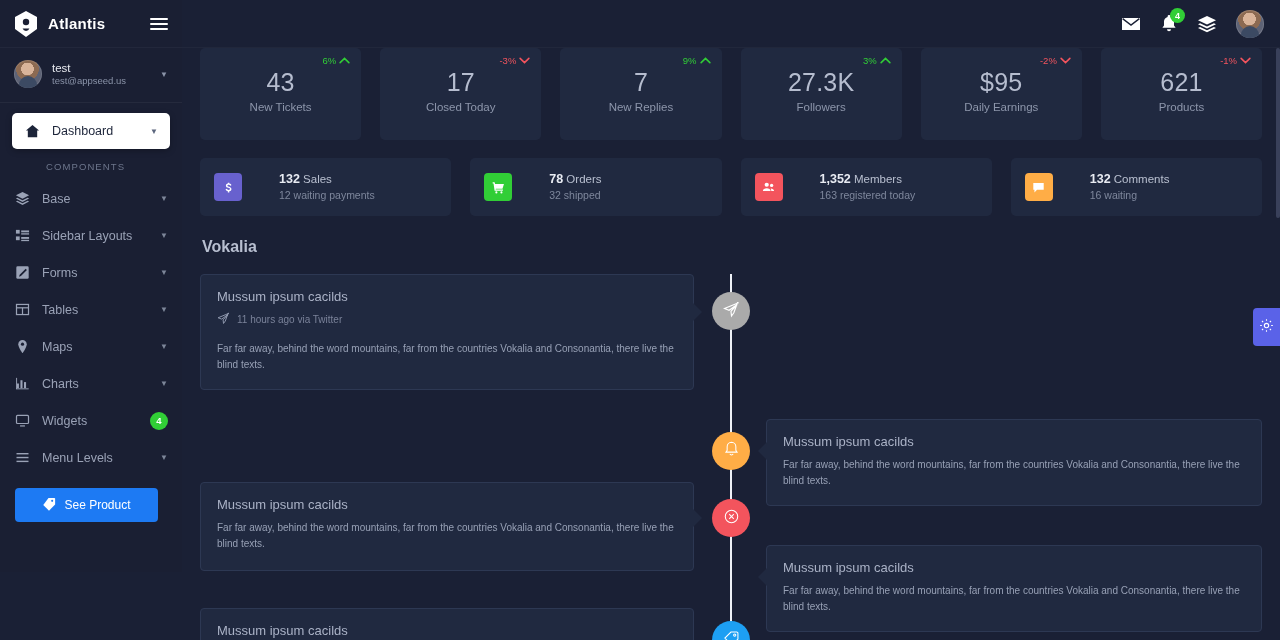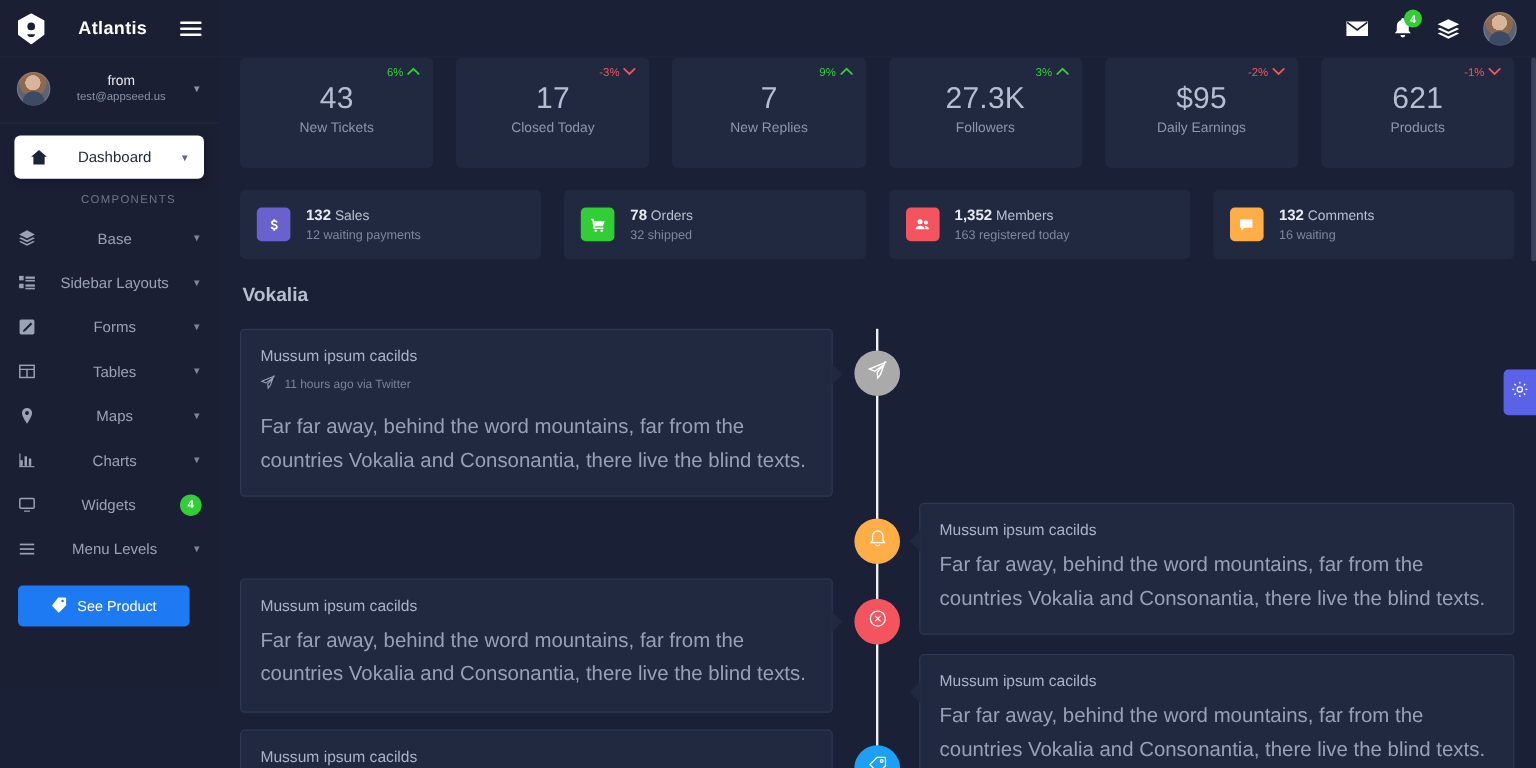--- a/index.html
+++ b/index.html
@@ -12,21 +12,20 @@
   }
   .app { position: relative; width: 1280px; height: 640px; display: flex; }
 
   
   .sidebar {
     width: 182px; height: 572px;
     background: #1a1f33;
     flex: 0 0 182px;
     position: relative;
     overflow: hidden;
-    text-align: center;
   }
   .brand {
     height: 48px; display: flex; align-items: center;
     padding: 0 14px; gap: 10px;
     background: #1a1f33;
     border-bottom: 1px solid rgba(255,255,255,0.04);
   }
   .brand-logo { width: 24px; height: 26px; flex: 0 0 24px; }
   .brand-name {
     color: #ffffff; font-size: 15px; font-weight: 700; letter-spacing: .3px;
@@ -145,21 +144,21 @@
   
   .info-row { display: flex; gap: 19px; margin-top: 18px; }
   .info-card {
     flex: 1; background: #202940; border-radius: 5px; height: 58px;
     display: flex; align-items: center; gap: 13px; padding: 0 14px;
   }
   .info-icon {
     width: 28px; height: 28px; border-radius: 4px; flex: 0 0 28px;
     display: flex; align-items: center; justify-content: center; color:#fff;
   }
-  .info-text { line-height: 1.45; }
+  .info-text { line-height: 1.45; margin-left: 24px; }
   .info-title { font-size: 11.5px; color: #b9c0d0; }
   .info-title b { color: #e8ebf2; font-weight: 700; font-size: 12.5px; }
   .info-sub { font-size: 10.5px; color: #7e879c; }
 
   
   .timeline-head { color: #b8bfd0; font-size: 16px; font-weight: 700; margin: 22px 0 0 2px; }
   .timeline {
     position: relative; margin-top: 18px; height: 400px;
   }
   .tl-axis {
@@ -167,21 +166,21 @@
     background: #eef1f7; transform: translateX(-1px);
   }
   .tl-row { position: relative; display: flex; width: 100%; }
   .tl-card {
     background: #202940; border: 1px solid #2d3853; border-radius: 4px;
     padding: 14px 16px 16px 16px; position: relative; width: 494px;
   }
   .tl-card .tl-title { color: #aab2c6; font-size: 13px; margin-bottom: 6px; }
   .tl-meta { display: flex; align-items: center; gap: 7px; color: #79melt; }
   .tl-meta { display: flex; align-items: center; gap: 7px; color: #7a8299; font-size: 10px; margin: 8px 0 14px 0; }
-  .tl-body { color: #97a0b5; font-size: 17px; line-height: 1.62; }
+  .tl-body { color: #97a0b5; font-size: 10px; line-height: 1.62; }
   .tl-dot {
     position: absolute; width: 38px; height: 38px; border-radius: 50%;
     left: 50%; transform: translateX(-50%);
     display: flex; align-items: center; justify-content: center;
     color: #fff; z-index: 3;
   }
   .arrow-r { position:absolute; right:-9px; top:28px; width:0;height:0;
     border-top:9px solid transparent;border-bottom:9px solid transparent;border-left:9px solid #202940; }
   .arrow-l { position:absolute; left:-9px; top:22px; width:0;height:0;
     border-top:9px solid transparent;border-bottom:9px solid transparent;border-right:9px solid #202940; }
@@ -216,21 +215,21 @@
       <span class="hamburger">
           <i></i>
           <i></i>
           <i></i>
         </span>
     </div>
 
     <div class="user-block">
       <span class="avatar-sm"></span>
       <span class="user-meta">
-        <div class="user-name">from</div>
+        <div class="user-name">test</div>
         <div class="user-mail">test@appseed.us</div>
       </span>
       <span class="caret">▼</span>
     </div>
 
     <nav class="nav">
 
       <div class="nav-item active">
         <span class="nav-icon">
           <svg viewBox="0 0 16 16" width="15" height="15" fill="currentColor">

